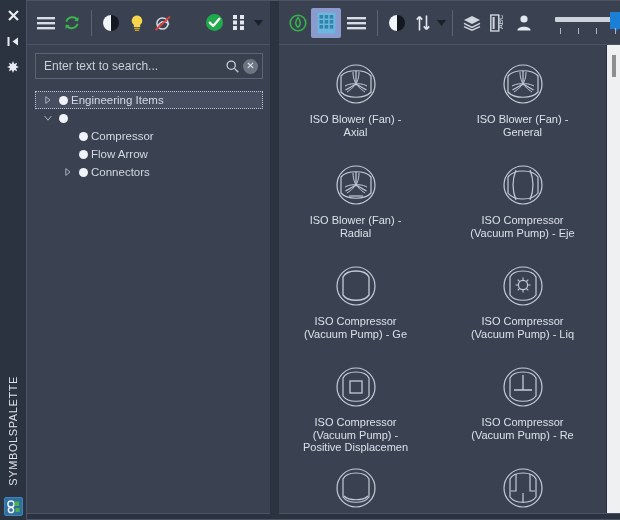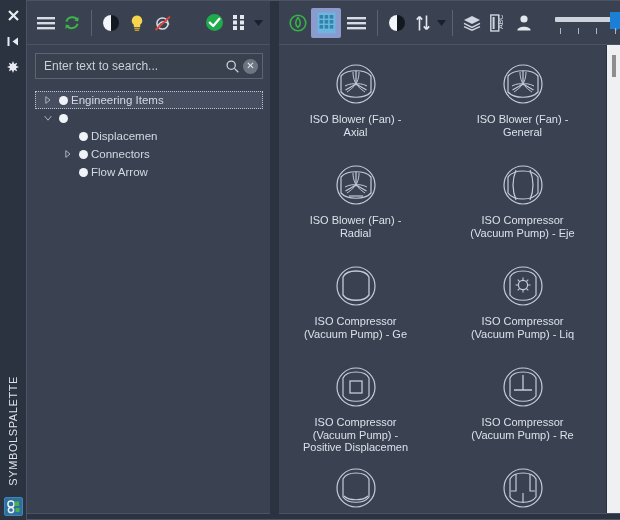--- a/index.html
+++ b/index.html
@@ -522,43 +522,43 @@
                 <b></b>
               </span>
           </div>
 
 
           <div class="tree-node" style="padding-left:26px">
             <span class="tw-arrow"></span>
             <span class="tw-bullet">
                 <b></b>
               </span>
-            <span class="tw-label">Displacemen</span>
+            <span class="tw-label">Compressor</span>
+          </div>
+
+          <div class="tree-node" style="padding-left:26px">
+            <span class="tw-arrow"></span>
+            <span class="tw-bullet">
+                <b></b>
+              </span>
+            <span class="tw-label">Flow Arrow</span>
           </div>
 
           <div class="tree-node" style="padding-left:26px">
             <span class="tw-arrow">
               <svg width="6" height="8" viewBox="0 0 6 8" aria-hidden="true">
                   <path d="M0.8 0.6 L5 4 L0.8 7.4 Z" fill="none" stroke="#aab2bf" stroke-width="1"></path>
                 </svg>
             </span>
             <span class="tw-bullet">
                 <b></b>
               </span>
             <span class="tw-label">Connectors</span>
           </div>
 
-          <div class="tree-node" style="padding-left:26px">
-            <span class="tw-arrow"></span>
-            <span class="tw-bullet">
-                <b></b>
-              </span>
-            <span class="tw-label">Flow Arrow</span>
-          </div>
-
 
 
         </div>
       </div>
 
       <div class="grid-col">
         <div class="grid-inner">
 
           <div class="sym-cell">
             <div class="sym-art">

